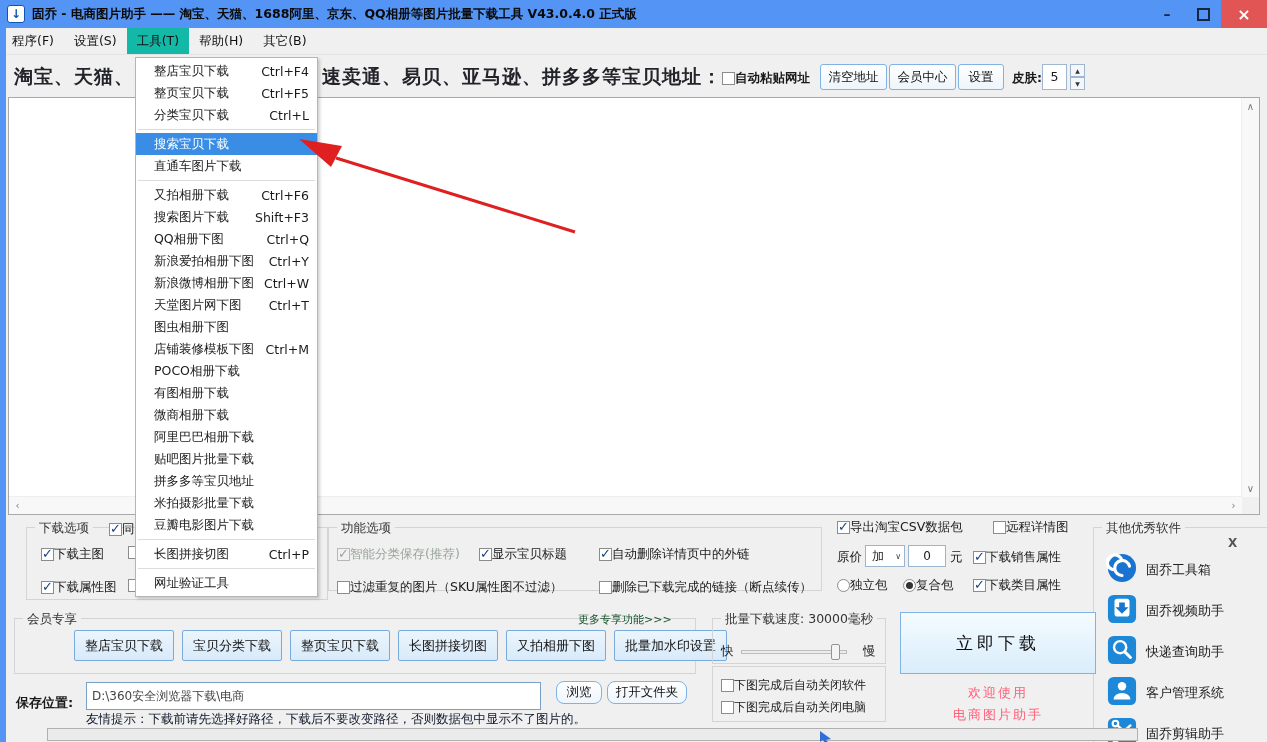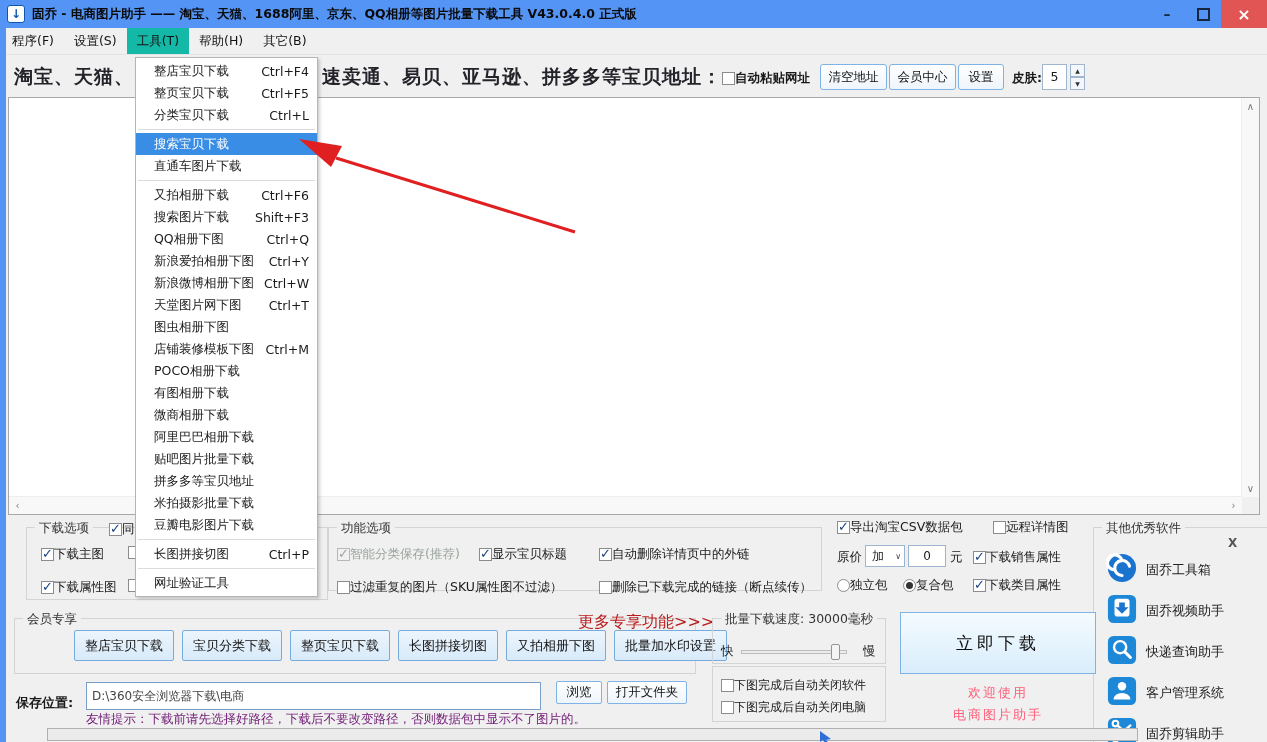--- a/index.html
+++ b/index.html
@@ -50,31 +50,31 @@
   
   .menu{position:absolute;left:135px;top:57px;width:183px;background:#fff;border:1px solid #b5b5b5;box-shadow:2px 2px 3px rgba(0,0,0,.18);z-index:100;padding:2px 0;box-sizing:border-box;}
   .menu-item{height:22px;display:flex;align-items:center;padding:0 8px 0 18px;font-size:12.5px;color:#1a1a1a;}
   .menu-item.highlighted{background:#3a8de4;color:#fff;}
   .mi-shortcut{margin-left:auto;}
   .menu-sep{height:1px;background:#dcdcdc;margin:3px 2px;}
   
   .mz-btns{position:absolute;left:74px;top:630px;display:flex;gap:8px;}
   .mz-btn{height:31px;padding:0 10px;background:linear-gradient(#ecf5fc,#d8eafa);border:1px solid #77abdd;border-radius:2px;font-size:13px;color:#111;
     display:flex;align-items:center;font-family:inherit;}
-  .more-link{position:absolute;font-size:16px;color:#b91c1c;white-space:nowrap;}
+  .more-link{position:absolute;font-size:11px;color:#14532d;white-space:nowrap;}
   
   .slider-track{position:absolute;height:4px;background:#ececec;border:1px solid #bdbdbd;box-sizing:border-box;}
   .slider-thumb{position:absolute;width:9px;height:16px;background:#f4f4f4;border:1px solid #949494;border-radius:2px;box-sizing:border-box;}
   .dl-btn{position:absolute;left:900px;top:612px;width:196px;height:62px;background:linear-gradient(#f4fbff,#d9edfb);border:1px solid #7fb2e5;
     font-size:17px;letter-spacing:4px;display:flex;align-items:center;justify-content:center;color:#111;font-family:inherit;}
   .welcome{position:absolute;left:900px;width:196px;text-align:center;color:#ff5f7a;font-size:13px;letter-spacing:2px;}
   .path-input{position:absolute;left:86px;top:682px;width:455px;height:28px;border:1px solid #7aa0c8;background:#fff;font-size:12px;padding:0 5px;color:#444;box-sizing:border-box;font-family:inherit;}
-  .sm-btn{position:absolute;top:681px;height:23px;background:linear-gradient(#ffffff,#eef5fc);border:1px solid #7fb2e5;border-radius:2px;font-size:12.5px;
+  .sm-btn{position:absolute;top:681px;height:23px;background:linear-gradient(#ffffff,#eef5fc);border:1px solid #7fb2e5;border-radius:8px;font-size:12.5px;
     display:flex;align-items:center;justify-content:center;box-sizing:border-box;color:#111;font-family:inherit;}
-  .tip{position:absolute;left:86px;top:711px;font-size:12.5px;color:#701a75;white-space:nowrap;}
+  .tip{position:absolute;left:86px;top:711px;font-size:12.5px;color:#0f172a;white-space:nowrap;}
   .progress{position:absolute;left:47px;top:728px;width:1091px;height:13px;border:1px solid #b0b0b0;background:#ebebeb;box-sizing:border-box;}
   
   .sw-item-icon{position:absolute;left:1106px;width:32px;height:30px;}
   .sw-item-label{position:absolute;left:1146px;font-size:13px;color:#222;white-space:nowrap;}
   .panel-close{position:absolute;left:1228px;top:537px;font-size:12px;font-weight:bold;color:#555;line-height:1;}
   .bold{font-weight:bold;}
   .overlay{position:absolute;left:0;top:0;z-index:120;pointer-events:none;}
 </style>
 </head>
 <body>

